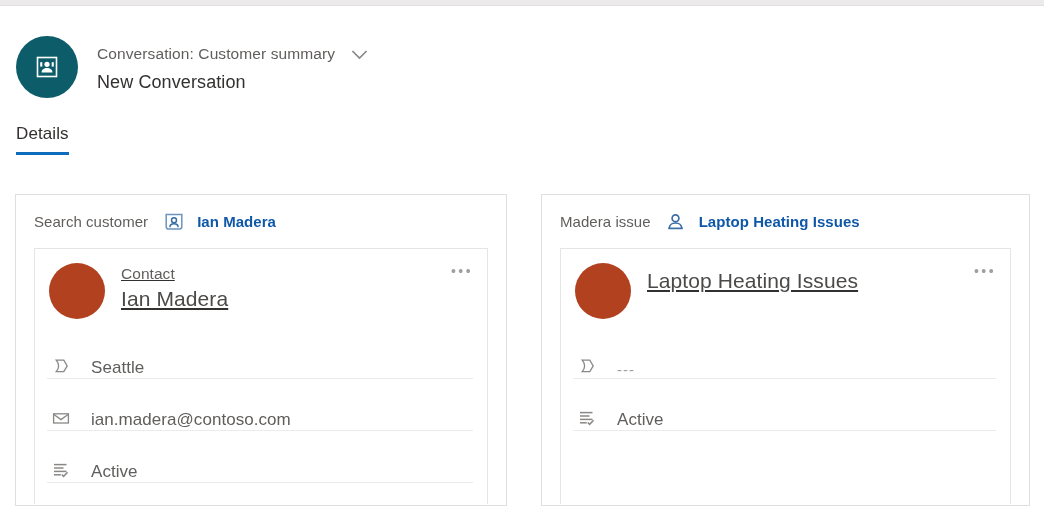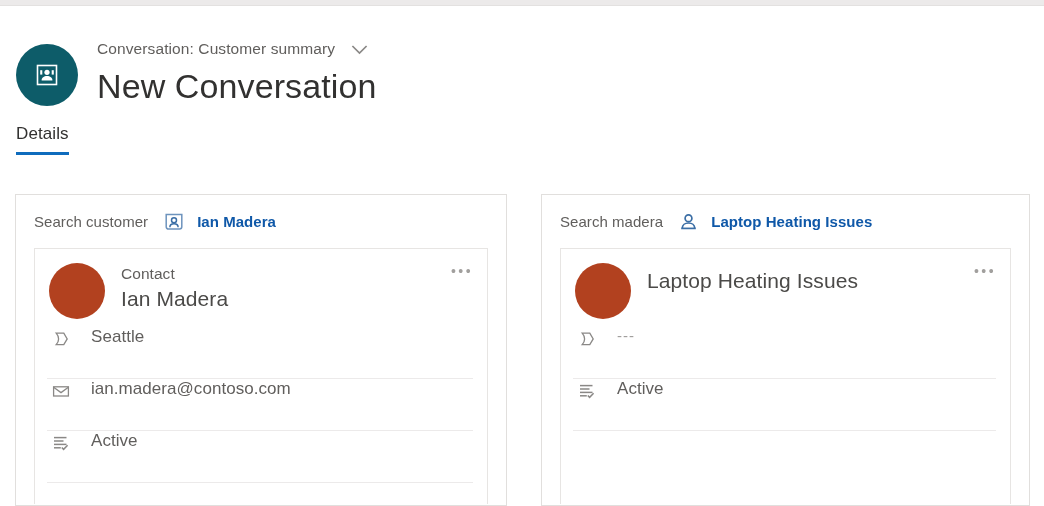--- a/index.html
+++ b/index.html
@@ -27,21 +27,21 @@
   }
 
   
   .app-header {
     position: absolute;
     top: 14px;
     left: 0;
     width: 1044px;
     height: 92px;
     display: flex;
-    align-items: flex-end;
+    align-items: center;
   }
   .header-avatar {
     width: 62px;
     height: 62px;
     border-radius: 50%;
     background: #0d5c69;
     margin-left: 16px;
     margin-top: 14px;
     flex: 0 0 auto;
     display: flex;
@@ -71,21 +71,21 @@
     margin-left: 11px;
     width: 26px;
     height: 22px;
     display: flex;
     align-items: center;
     justify-content: center;
   }
   .chevron-btn svg { display:block; }
 
   .header-title {
-    font-size: 34px;
+    font-size: 18px;
     color: #323130;
     margin-top: 7px;
     letter-spacing: 0.1px;
     white-space: nowrap;
     font-weight: 400;
   }
 
   
   .tabstrip {
     position: absolute;
@@ -175,20 +175,21 @@
     background: #fff;
     height: 256px;
     overflow: hidden;
   }
   .inner-head {
     display: flex;
     padding: 14px 14px 0 14px;
     position: relative;
     height: 78px;
     box-sizing: border-box;
+    text-decoration: underline;
   }
   .record-avatar {
     width: 56px;
     height: 56px;
     border-radius: 50%;
     background: #b2411f;
     flex: 0 0 auto;
   }
   .record-titles {
     margin-left: 16px;
@@ -221,21 +222,21 @@
     justify-content: center;
     letter-spacing: 2.5px;
     color: #a19f9d;
     font-size: 14px;
     line-height: 1;
   }
 
   .field-list { padding: 0; margin: 0; }
   .field-row {
     display: flex;
-    align-items: flex-start;
+    align-items: flex-end;
     height: 52px;
     border-bottom: 1px solid #eceaea;
     margin: 0 14px 0 12px;
     box-sizing: border-box;
   }
   .field-icon {
     width: 24px;
     height: 24px;
     flex: 0 0 auto;
     display: flex;
@@ -356,21 +357,21 @@
           <span class="field-value">Active</span>
         </div>
 
       </div>
     </div>
   </div>
 
   <div class="outer-card right">
 
     <div class="search-row right-variant">
-      <span class="search-label">Search madera</span>
+      <span class="search-label">Madera issue</span>
       <span class="search-entity-icon">
         <svg width="21" height="21" viewBox="0 0 21 21" aria-hidden="true">
           <circle cx="10.5" cy="7.2" r="3.4" fill="none" stroke="#3b6ea5" stroke-width="1.7"></circle>
           <path d="M4.3 17.2c0-3.4 2.8-5.2 6.2-5.2s6.2 1.8 6.2 5.2" fill="none" stroke="#3b6ea5" stroke-width="1.7"></path>
           <line x1="3.2" y1="17.4" x2="17.8" y2="17.4" stroke="#3b6ea5" stroke-width="1.7"></line>
         </svg>
       </span>
       <span class="search-entity-name">Laptop Heating Issues</span>
     </div>
 

